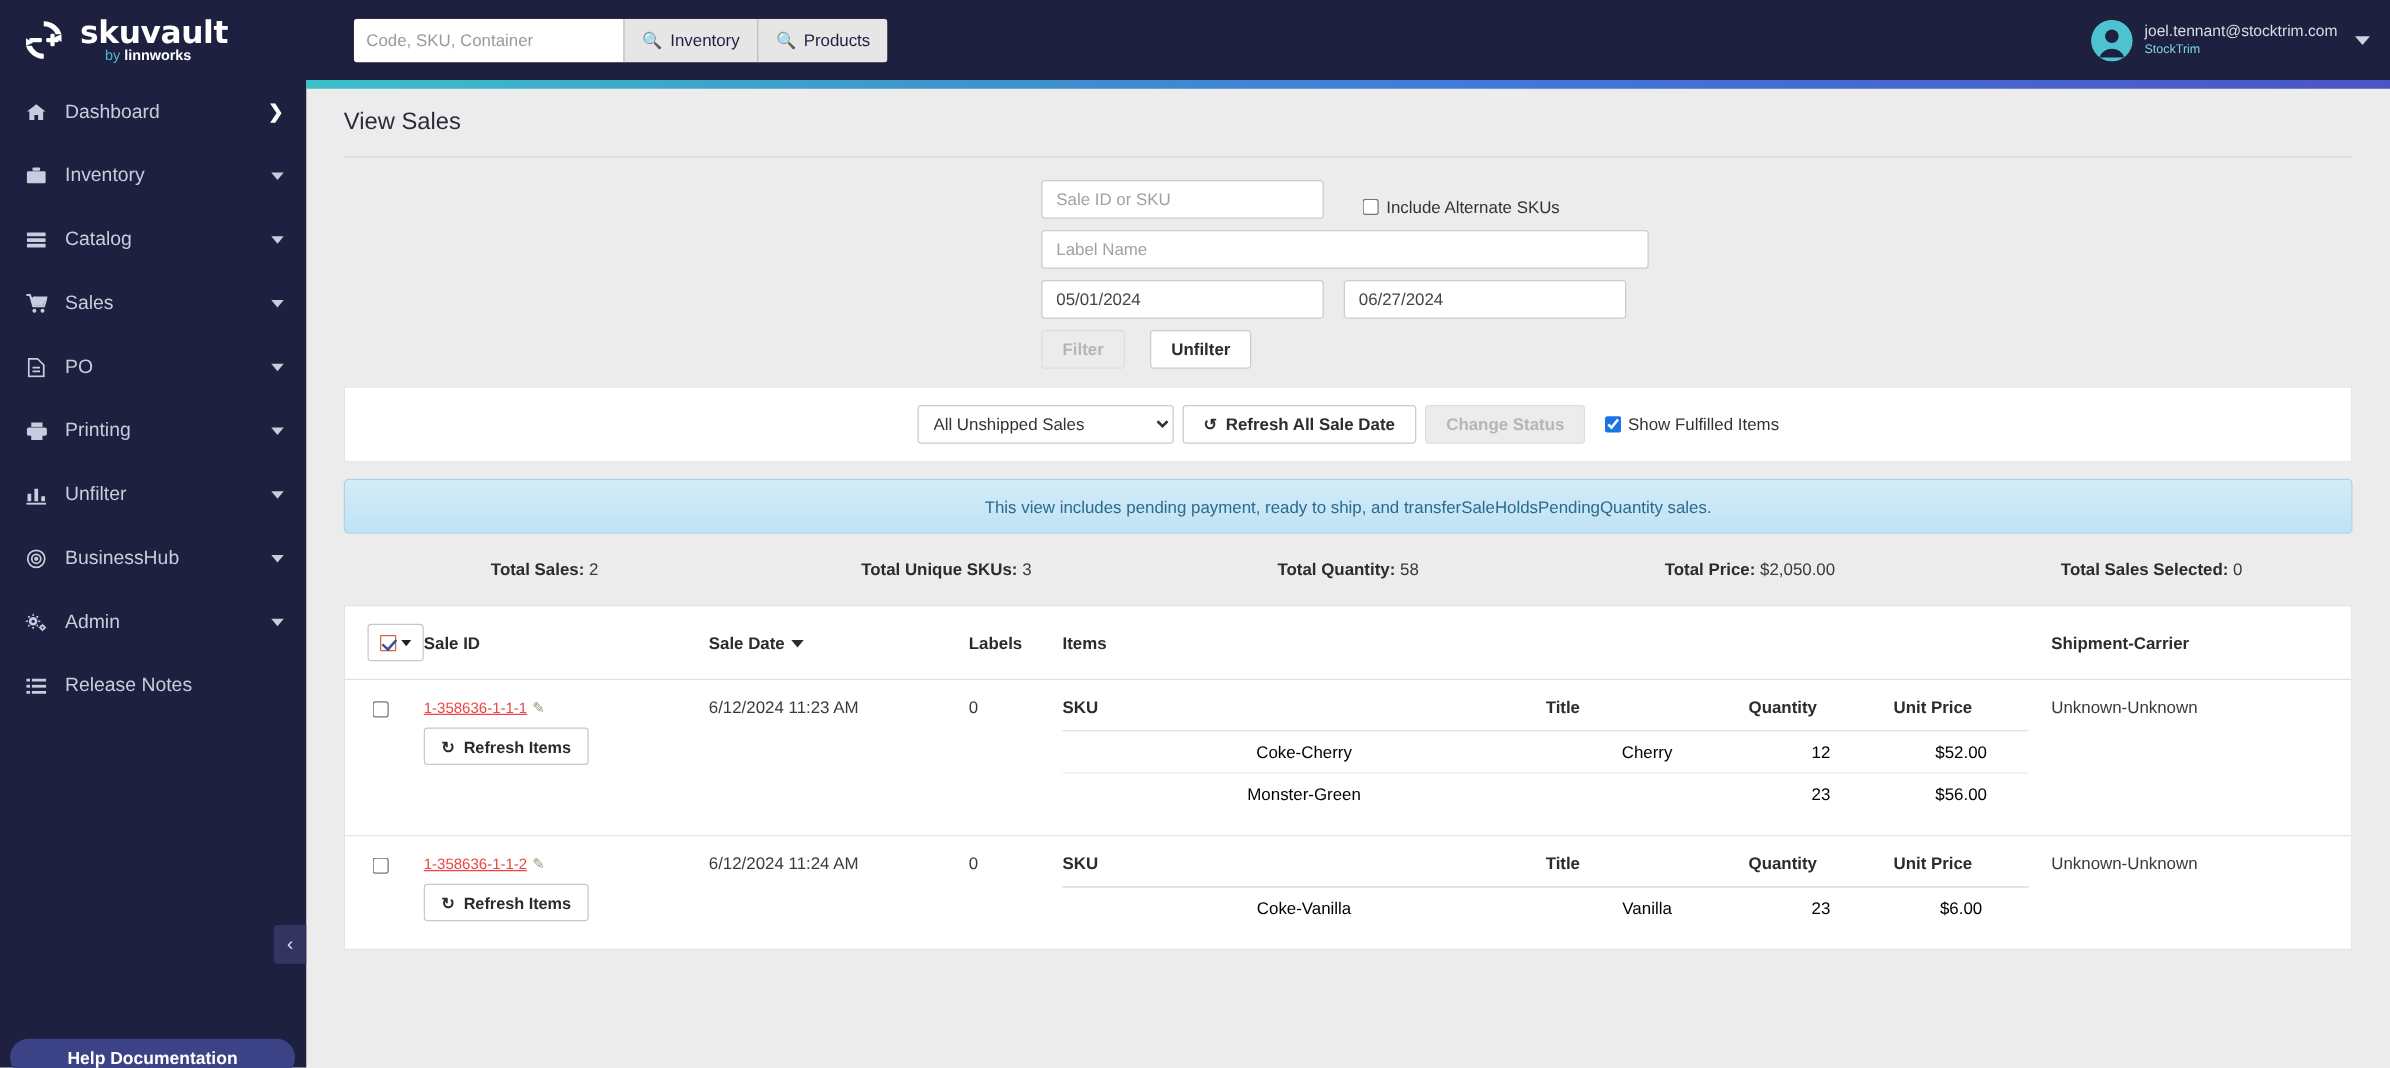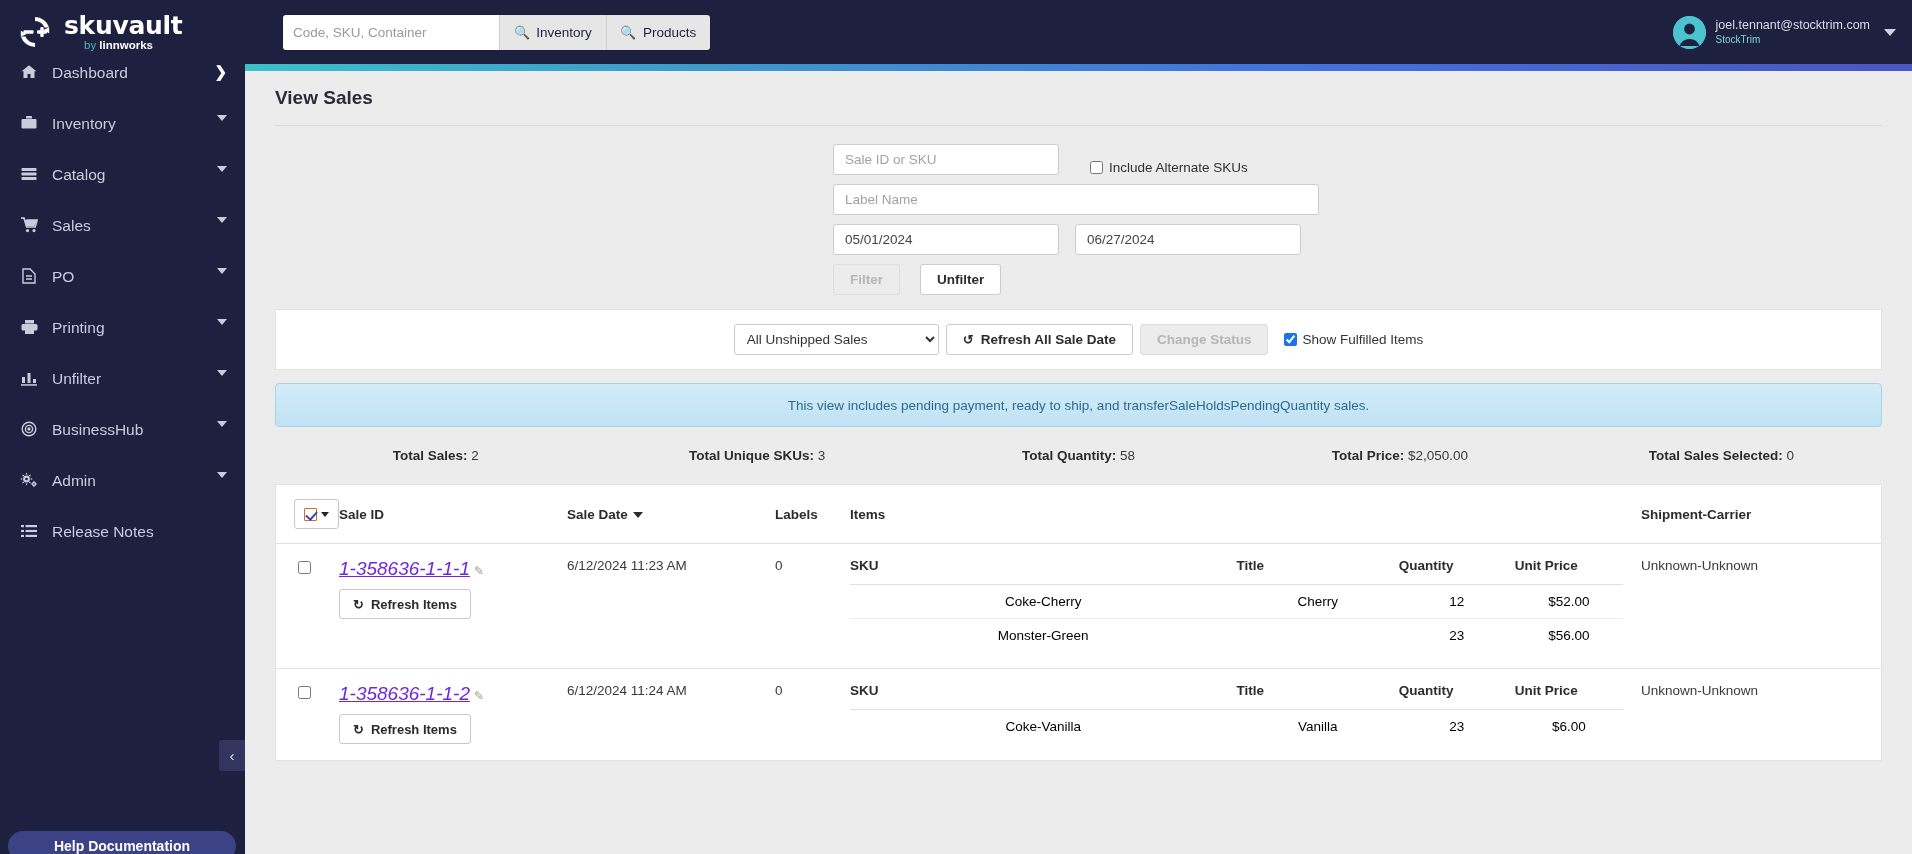--- a/index.html
+++ b/index.html
@@ -73,21 +73,21 @@
     width: 0; height: 0; border-left: 6px solid transparent; border-right: 6px solid transparent;
     border-top: 7px solid #cfd2e0; margin-left: 4px;
   }
 
   
   #sidebar {
     position: absolute; top: 64px; left: 0; width: 245px; height: 790px;
     background: #1e2040; z-index: 15;
   }
   .nav-item {
-    display: flex; align-items: flex-start; height: 51px;
+    display: flex; align-items: center; height: 51px;
     padding: 0 18px 0 18px; color: #c9ccdc; font-size: 15.5px; cursor: pointer;
   }
   .nav-icon {
     width: 22px; flex: 0 0 22px; margin-right: 12px; color: #c9ccdc;
     display: flex; align-items: center; justify-content: center;
   }
   .nav-label { flex: 1 1 auto; }
   .caret-down {
     width: 0; height: 0; border-left: 5px solid transparent; border-right: 5px solid transparent;
     border-top: 6px solid #c9ccdc;
@@ -111,29 +111,29 @@
   
   #content {
     position: absolute; top: 64px; left: 245px; width: 1667px; height: 790px;
     background: #ececec; overflow: hidden;
   }
   #gradient-bar {
     height: 7px; width: 100%;
     background: linear-gradient(to right, #3cc0c9 0%, #3e96cc 30%, #4275dc 60%, #4b55c7 100%);
   }
   #page-title {
-    font-size: 19px; color: #2b2b3c; padding: 16px 0 0 30px; font-weight: bold;
+    font-size: 19px; color: #2b2b3c; padding: 16px 0 0 30px; font-weight: normal;
   }
   #title-rule {
     margin: 16px 30px 0 30px; border-bottom: 1px solid #dcdcdc;
   }
 
   
   #filter-form { padding-top: 18px; }
-  .frow { display: flex; align-items: flex-end; margin-bottom: 9px; }
+  .frow { display: flex; align-items: center; margin-bottom: 9px; }
   .lbl-pad { width: 588px; flex: 0 0 588px; }
   input.tf {
     height: 31px; border: 1px solid #cccccc; border-radius: 3px;
     padding: 0 11px; font-size: 13.5px; color: #444; outline: none;
     font-family: "Liberation Sans", sans-serif; background: #fff;
   }
   input.tf::placeholder { color: #a2a2a2; }
   .w-sale { width: 226px; }
   .w-label { width: 486px; }
   .w-date { width: 226px; }
@@ -218,21 +218,21 @@
     border-top: 6px solid #2c2c2c; vertical-align: middle;
   }
 
   table.sales > tbody > tr.sale-row > td {
     padding: 14px 0 16px 0; vertical-align: top; border-bottom: 1px solid #e5e5e5;
     font-size: 13.5px; color: #3a3a3a;
   }
   table.sales > tbody > tr.sale-row:last-child > td { border-bottom: none; }
   .row-chk { width: 13px; height: 13px; margin-left: 4px; }
   .sale-link {
-    color: #6d28d9; text-decoration: underline; font-size: 19px; cursor: pointer; font-style: italic;
+    color: #ef4444; text-decoration: underline; font-size: 12px; cursor: pointer;
   }
   .pencil { color: #9a9a7c; font-size: 12px; margin-left: 4px; cursor: pointer; }
   .refresh-items-btn {
     margin-top: 9px; height: 30px; border: 1px solid #c8c8c8; border-radius: 3px;
     background: #fff; font-size: 13px; font-weight: bold; color: #2b2b2b;
     padding: 0 13px; cursor: pointer; display: inline-flex; align-items: center; gap: 7px;
     font-family: "Liberation Sans", sans-serif;
   }
   .rsym { font-size: 13px; font-weight: bold; display:inline-block; }
 

